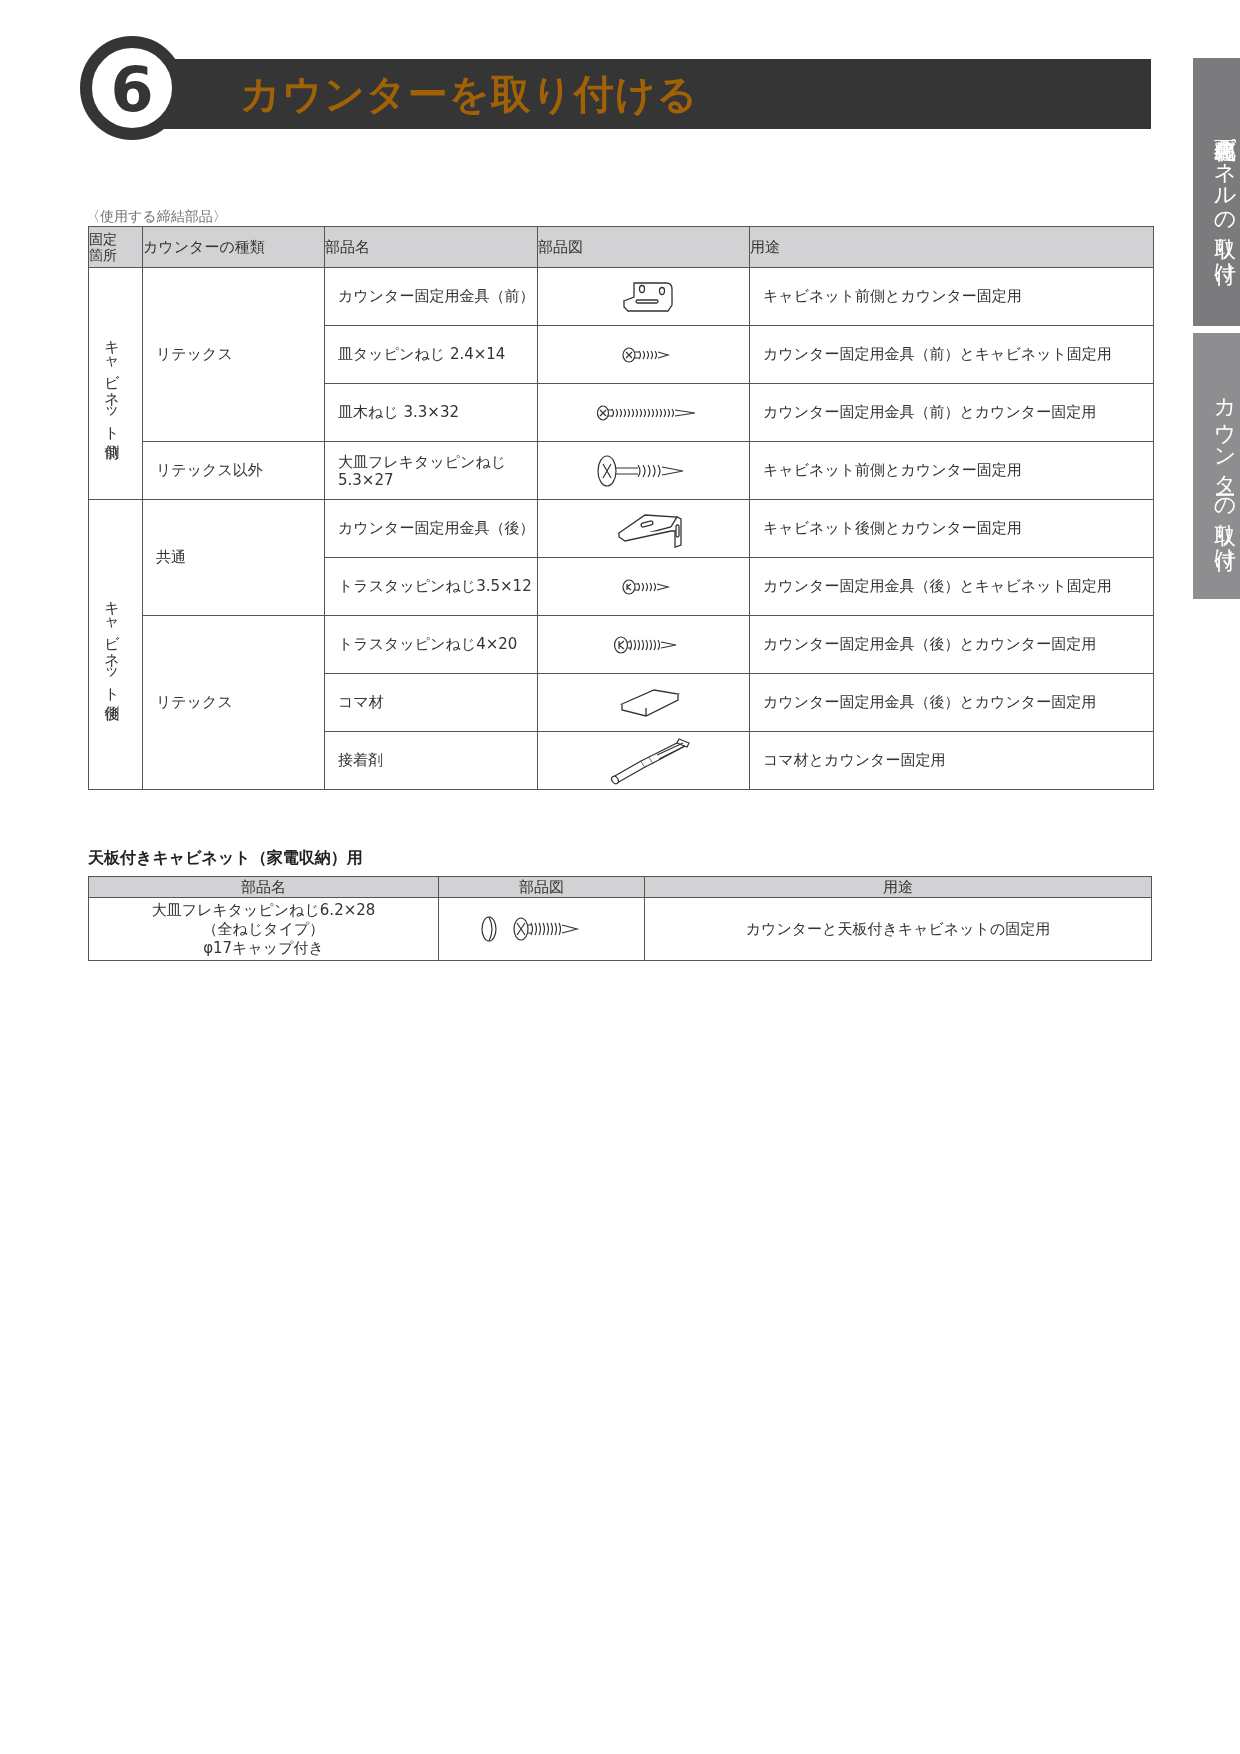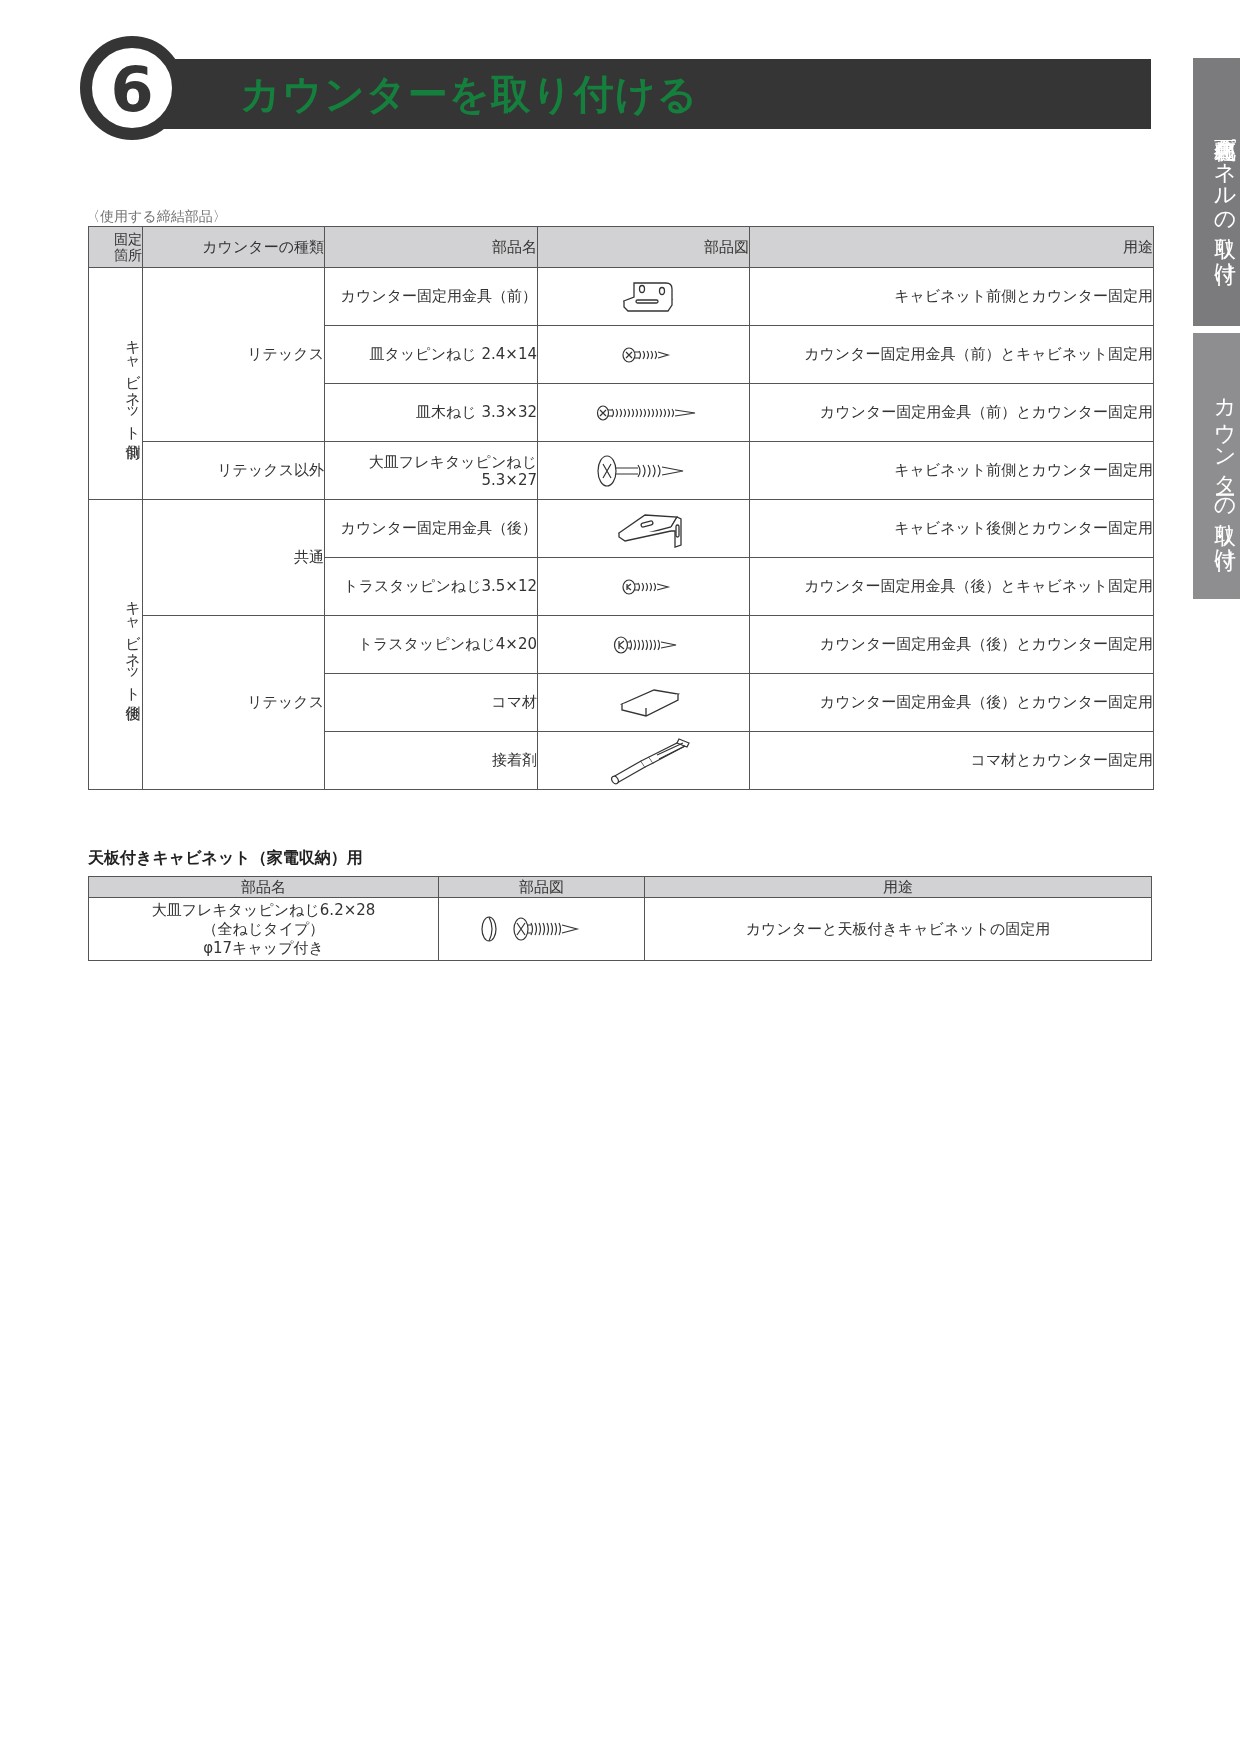--- a/index.html
+++ b/index.html
@@ -2,42 +2,42 @@
 <html><head>
 <meta charset="utf-8">
 <style>
   html, body { margin:0; padding:0; background:#ffffff; }
   body { width:1240px; height:1754px; position:relative; overflow:hidden;
          font-family:"DejaVu Sans", "Liberation Sans", sans-serif; color:#333; }
 
   
   .hdr-bar { position:absolute; left:150px; top:59px; width:1001px; height:70px; background:#353535; }
   .hdr-title { position:absolute; left:240px; top:63px; height:62px; line-height:62px;
-               font-size:40px; font-weight:bold; color:#15803d; letter-spacing:1px; }
+               font-size:40px; font-weight:bold; color:#a16207; letter-spacing:1px; }
   .hdr-circle { position:absolute; left:80px; top:36px; width:104px; height:104px; border-radius:50%;
                 background:#fff; border:12px solid #353535; box-sizing:border-box;
                 display:flex; align-items:center; justify-content:center; }
   .hdr-num { font-size:62px; font-weight:bold; color:#353535; line-height:1; margin-top:4px; }
 
   
   .side-tab { position:absolute; left:1193px; width:47px; background:#8e8e90; color:#fff;
               writing-mode:vertical-rl; text-orientation:upright; font-size:22px;
               display:flex; align-items:flex-start; justify-content:center; padding-top:10px; box-sizing:border-box;
               letter-spacing:0px; }
   .side-tab.t1 { top:58px; height:268px; background:#7b7b7d; }
   .side-tab.t2 { top:333px; height:266px; }
 
   
   .caption1 { position:absolute; left:86px; top:208px; font-size:14px; color:#737373; }
   .caption2 { position:absolute; left:88px; top:848px; font-size:16px; font-weight:bold; color:#222; }
 
   
   table { border-collapse:collapse; position:absolute; table-layout:fixed; }
   .t-main { left:88px; top:226px; width:1065px; }
-  .t-main td, .t-main th { border:1.5px solid #555; text-align:right; vertical-align:middle;
+  .t-main td, .t-main th { border:1.5px solid #555; text-align:left; vertical-align:middle;
              font-size:15px; color:#333; padding:0; font-weight:normal; }
   .t-main th { background:#d2d2d4; height:40px; font-size:15px; }
   .t-main th.small { font-size:14px; line-height:16px; }
   .t-main td { height:57px;padding-left:13px; }
   .vert { writing-mode:vertical-rl; text-orientation:upright; font-size:15px; display:inline-block; letter-spacing:0; }
   .two-line { line-height:18px; }
 
   .t-sub { left:88px; top:876px; width:1063px; }
   .t-sub td, .t-sub th { border:1.5px solid #555; text-align:center; vertical-align:middle;
              font-size:15px; color:#333; padding:0; font-weight:normal; }

